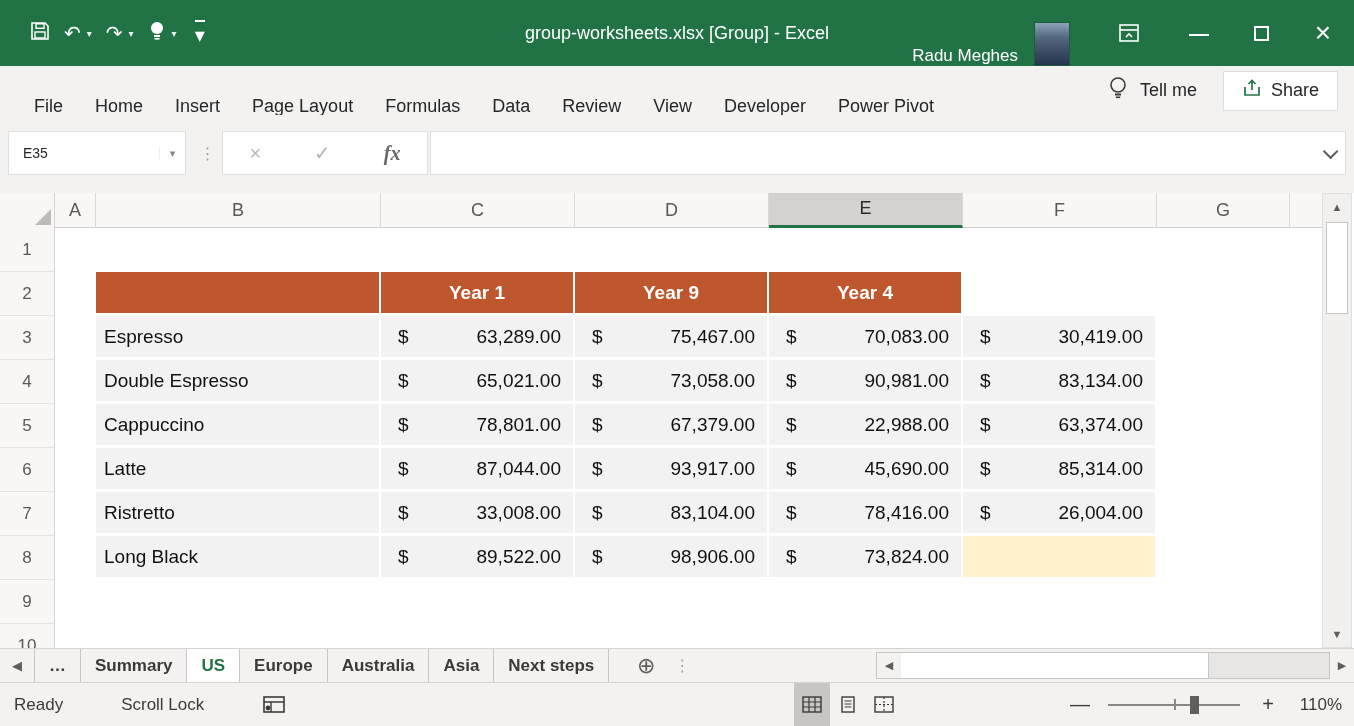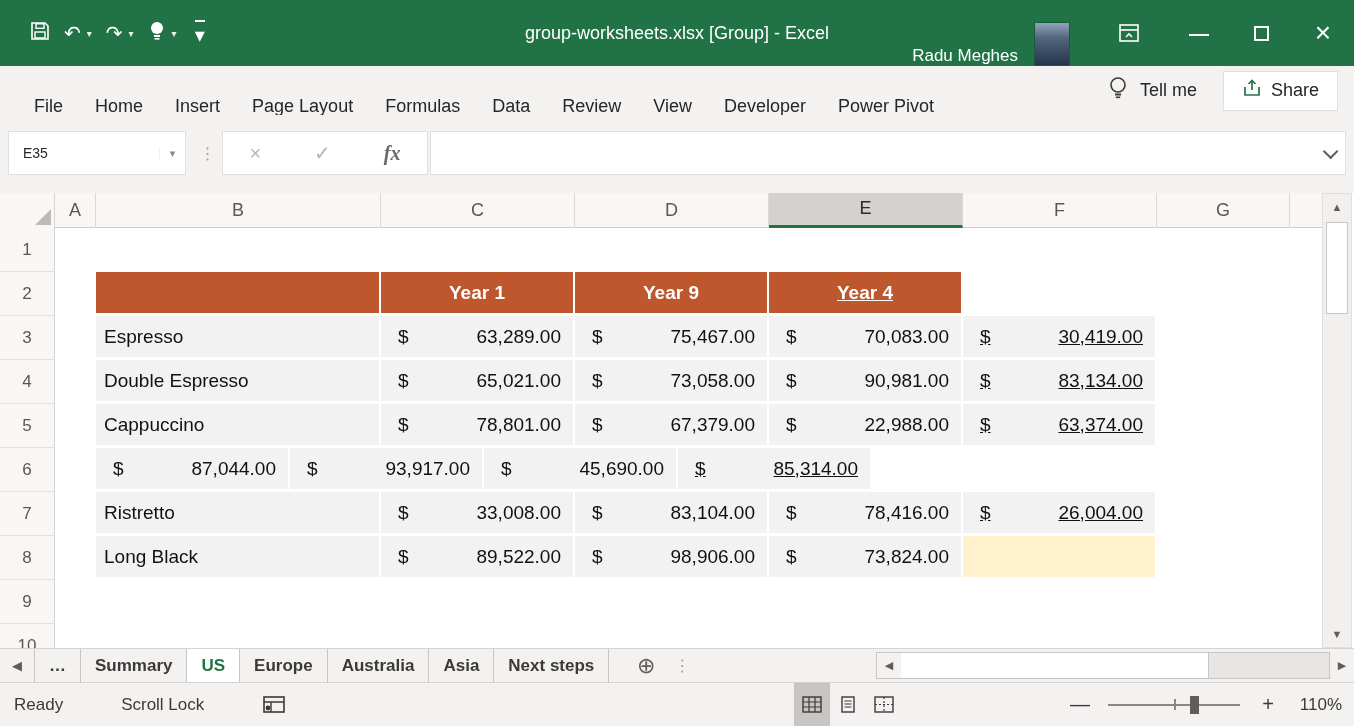--- a/index.html
+++ b/index.html
@@ -52,21 +52,21 @@
   .colhdr { height:35px; line-height:34px; text-align:center; font-size:18px; color:#5A5856; border-right:1px solid #DBD9D7; }
   .colhdr.selected { background:#D4D2D0; color:#2b2a29; border-bottom:3px solid #217346; line-height:31px; }
   .w-a{width:41px}.w-b{width:285px}.w-m{width:194px}.w-g{width:133px}.w-fill{flex:1;border-right:none}
   .rowheaders { position:absolute; top:35px; left:0; width:55px; bottom:0; border-right:1px solid #D6D4D2; background:#F8F7F6; overflow:hidden; }
   .rowhdr { height:44px; line-height:43px; text-align:center; font-size:17px; color:#5A5856; border-bottom:1px solid #E4E2E0; }
 
   
   .xtable { position:absolute; top:272px; left:96px; }
   .trow { display:flex; height:41px; margin-bottom:3px; }
   .cell { margin-right:2px; }
-  .cell:last-child { margin-right:16px;text-decoration:underline; }
+  .cell:last-child { margin-right:16px; }
   .cb { width:283px; } .cm { width:192px; }
   .th { background:#BF572E; color:#fff; font-weight:700; font-size:19px; display:flex; align-items:center; justify-content:center; }
   .label-cell { background:#F2F2F2; font-size:19px; color:#111; display:flex; align-items:center; padding-left:8px; }
   .money { background:#F2F2F2; font-size:19px; color:#111; display:flex; align-items:center; justify-content:space-between; padding:0 12px 0 17px; }
   .money.hl { background:#FFF2CC; }
 
   
   .vscroll { position:absolute; top:193px; right:2px; width:30px; height:455px; background:#F1F0EF; border:1px solid #E1DFDD; }
   .vs-btn { height:26px; display:flex; align-items:center; justify-content:center; color:#605E5C; font-size:11px; }
   .vs-thumb { position:absolute; top:28px; left:3px; right:3px; height:92px; background:#fff; border:1px solid #C8C6C4; }
@@ -295,20 +295,21 @@
           <span>$</span>
           <span>22,988.00</span>
         </div>
       <div class="cell money cm">
           <span>$</span>
           <span>63,374.00</span>
         </div>
     </div>
 
     <div class="trow">
+      <div class="cell label-cell cb">Latte</div>
       <div class="cell money cm">
           <span>$</span>
           <span>87,044.00</span>
         </div>
       <div class="cell money cm">
           <span>$</span>
           <span>93,917.00</span>
         </div>
       <div class="cell money cm">
           <span>$</span>

